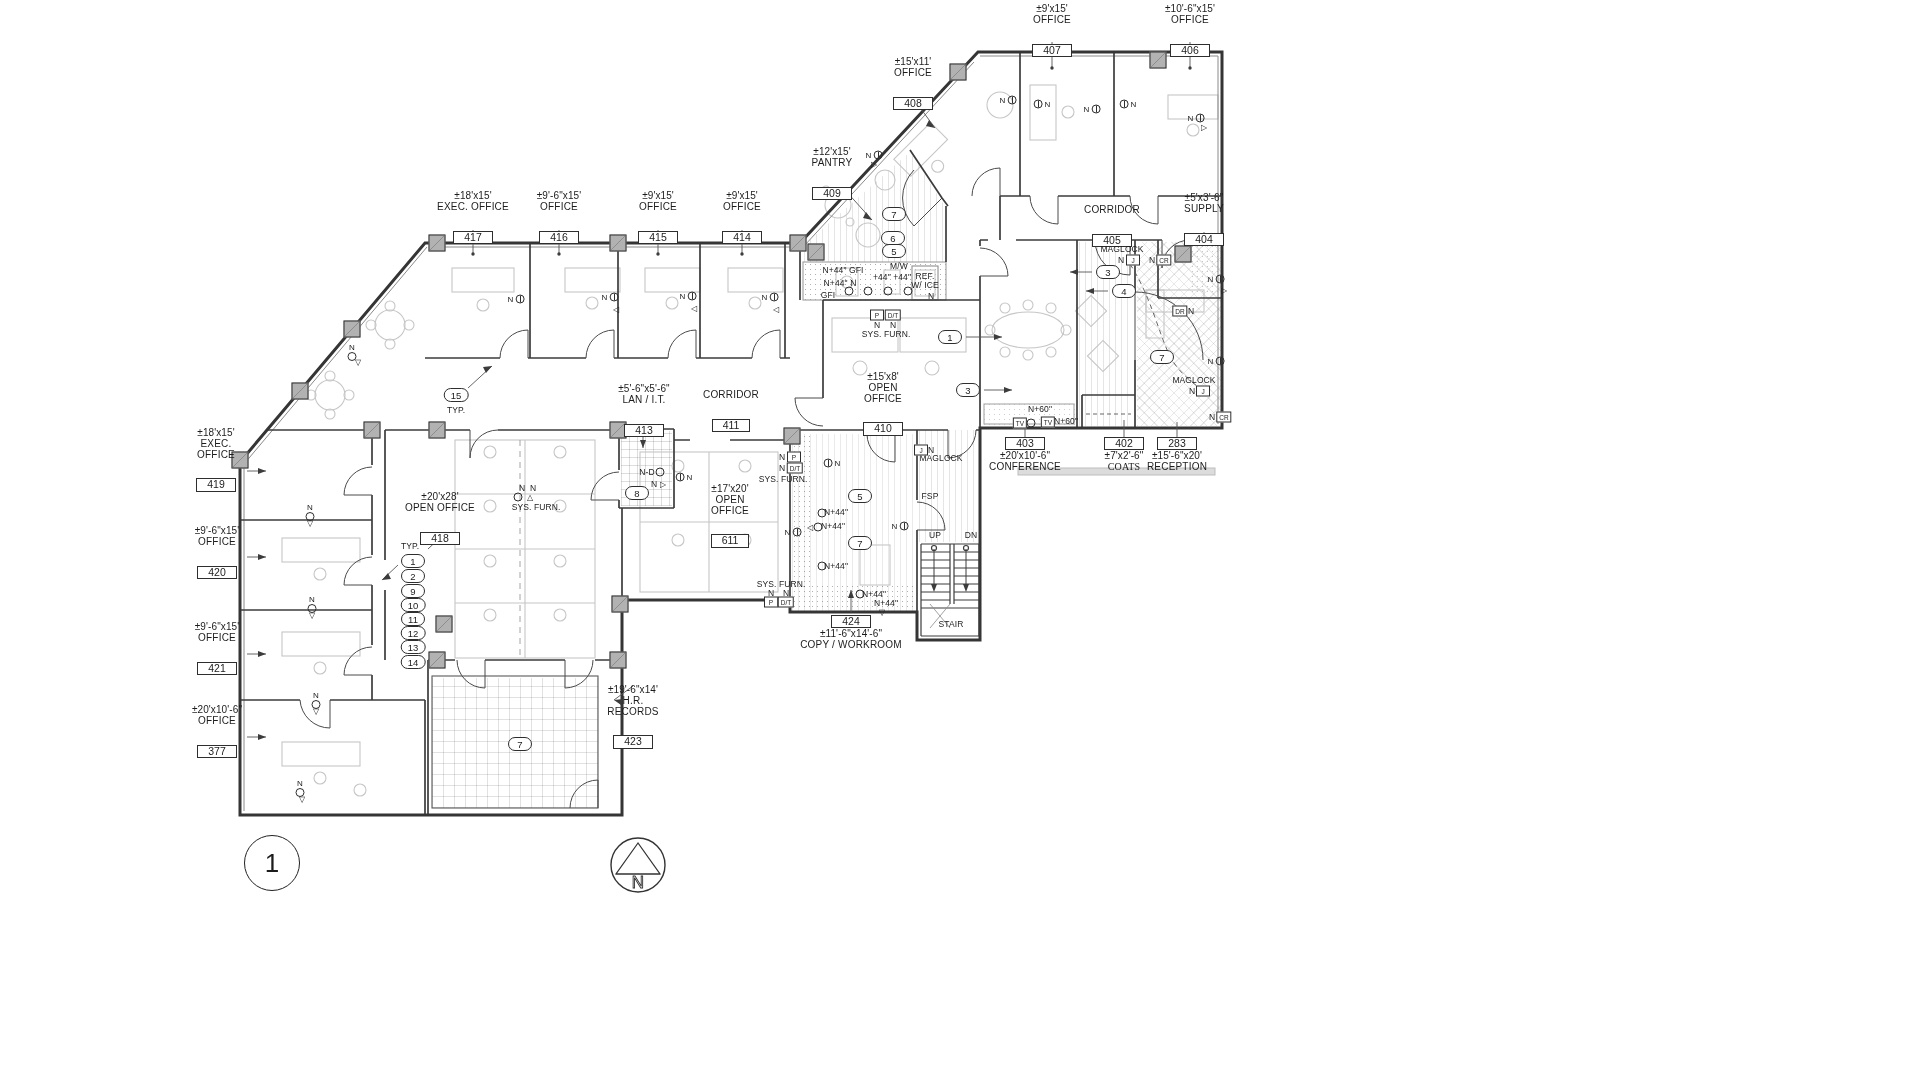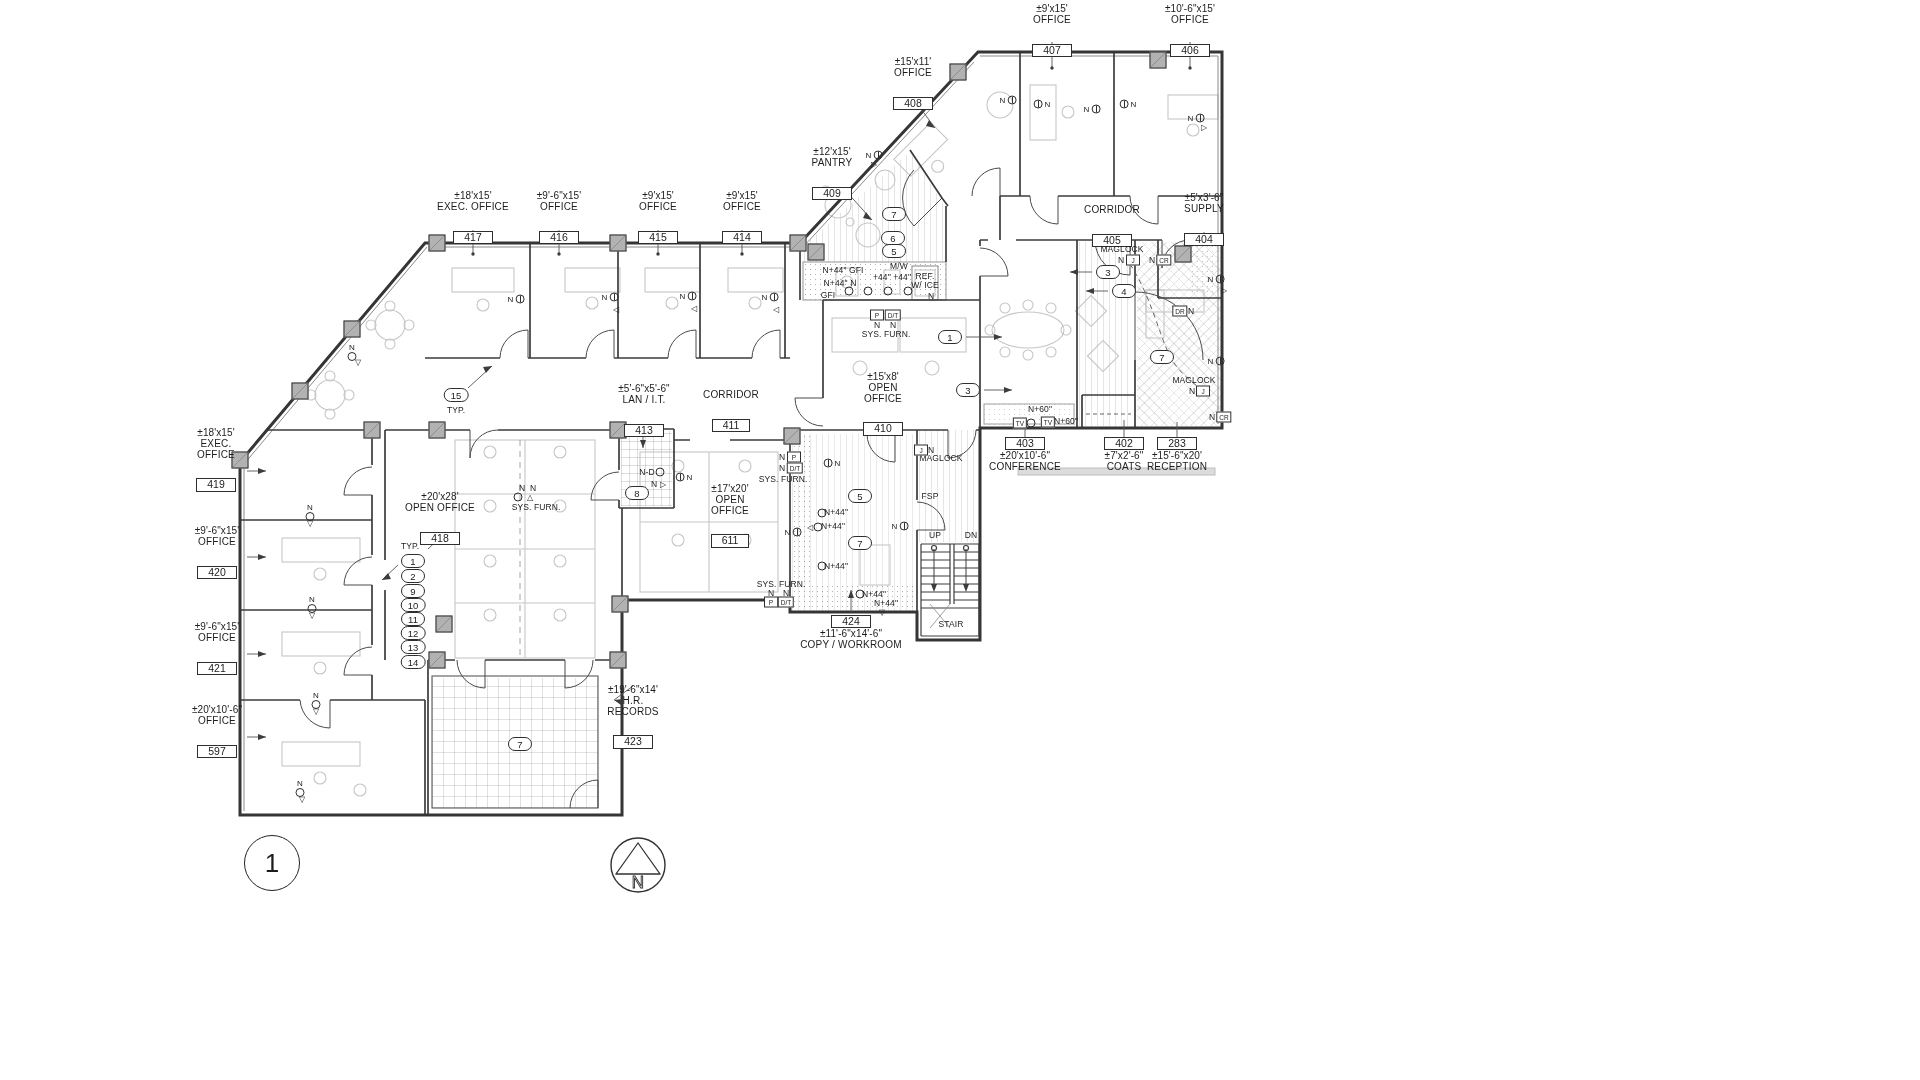--- a/index.html
+++ b/index.html
@@ -377,35 +377,35 @@
       <div class="rnum">420</div>
     </div>
       <div class="room" style="left: 217px; top: 622px;">
       <div class="rdim">±9'-6"x15'</div>
       <div class="rname" style="width: 90px;">OFFICE</div>
       <div class="rnum">421</div>
     </div>
       <div class="room" style="left: 217px; top: 705px;">
       <div class="rdim">±20'x10'-6"</div>
       <div class="rname" style="width: 96px;">OFFICE</div>
-      <div class="rnum">597</div>
+      <div class="rnum">377</div>
     </div>
       <div class="room" style="left: 633px; top: 685px;">
       <div class="rdim">±19'-6"x14'</div>
       <div class="rname" style="width: 72px;">H.R. RECORDS</div>
       <div class="rnum">423</div>
     </div>
       <div class="room num-top" style="left: 1025px; top: 437px;">
       <div class="rdim">±20'x10'-6"</div>
       <div class="rname" style="width: 110px;">CONFERENCE</div>
       <div class="rnum">403</div>
     </div>
       <div class="room num-top" style="left: 1124px; top: 437px;">
       <div class="rdim">±7'x2'-6"</div>
-      <div class="rname" style="width: 80px;">COATS</div>
+      <div class="rname" style="width: 80px; font-family: Liberation Serif, serif;">COATS</div>
       <div class="rnum">402</div>
     </div>
       <div class="room num-top" style="left: 1177px; top: 437px;">
       <div class="rdim">±15'-6"x20'</div>
       <div class="rname" style="width: 96px;">RECEPTION</div>
       <div class="rnum">283</div>
     </div>
       <div class="room num-top" style="left: 851px; top: 615px;">
       <div class="rdim">±11'-6"x14'-6"</div>
       <div class="rname" style="width: 140px;">COPY / WORKROOM</div>

